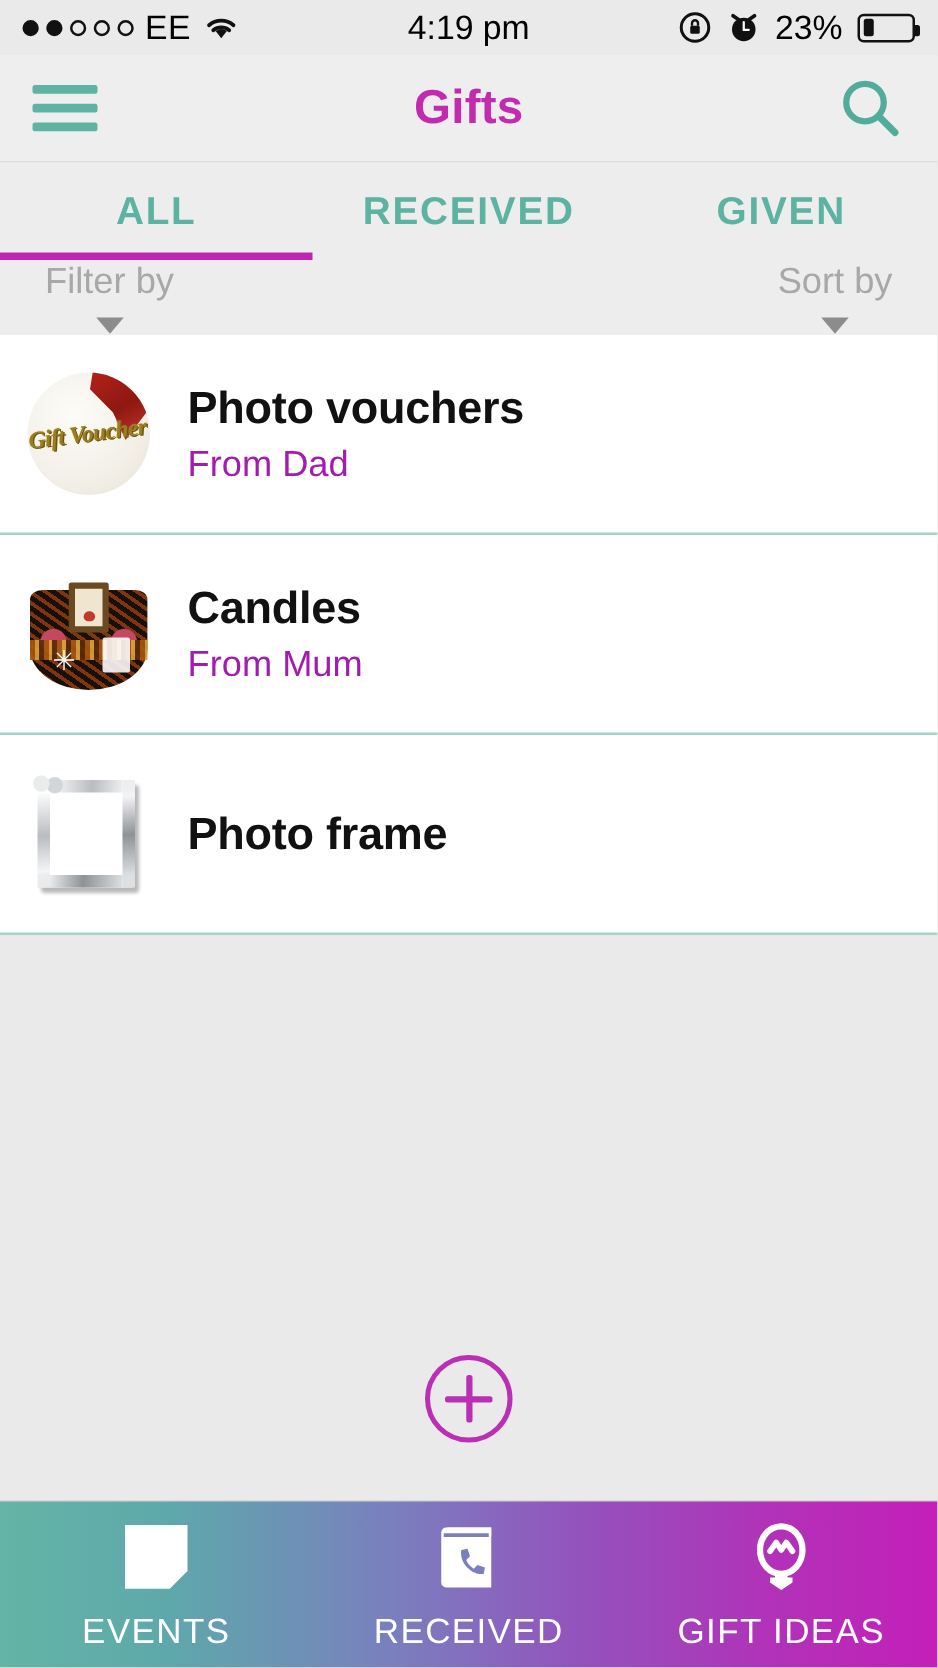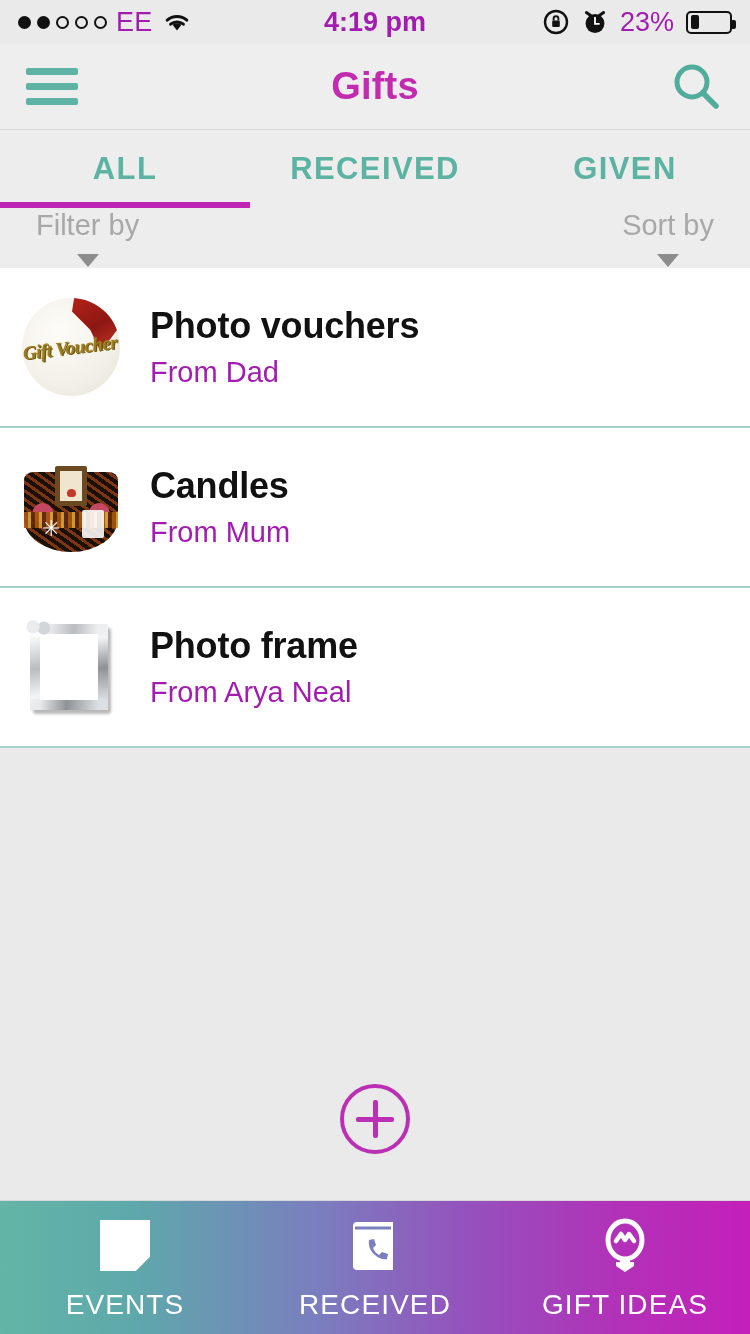--- a/index.html
+++ b/index.html
@@ -11,30 +11,30 @@
     -webkit-font-smoothing:antialiased;
   }
   #app { position:relative; width:750px; height:1334px; display:flex; flex-direction:column; }
 
   
   .statusbar {
     height:44px; flex:0 0 44px;
     background:#eaeaea;
     display:flex; align-items:center;
     padding:0 18px;
-    color:#a21caf;
+    color:#000000;
     font-size:26px;
     justify-content:space-between;
   }
   .sb-left { display:flex; align-items:center; gap:9px; }
   .dots { display:flex; align-items:center; gap:6px; }
   .dot { width:13px; height:13px; border-radius:50%; border:2px solid #111; }
   .dot.on { background:#111; }
   .carrier { font-size:27px; letter-spacing:.3px; }
-  .sb-center { position:absolute; left:0; right:0; text-align:center; font-size:27px; font-weight:700; pointer-events:none; }
+  .sb-center { position:absolute; left:0; right:0; text-align:center; font-size:27px; font-weight:400; pointer-events:none; }
   .sb-right { margin-left:auto; display:flex; align-items:center; gap:12px; position:relative; z-index:2; }
   .batt-pct { font-size:27px; }
   .batt {
     width:46px; height:23px; border:2.5px solid #111; border-radius:5px;
     position:relative; display:flex; align-items:center; padding:2.5px;
   }
   .batt::after { content:""; position:absolute; right:-6px; top:7px; width:4px; height:9px; background:#111; border-radius:0 2px 2px 0; }
   .batt-fill { height:100%; width:23%; background:#111; border-radius:2px; }
 
   
@@ -268,21 +268,20 @@
       </div>
     </div>
 
     <div class="row">
       <div class="thumb th-frame">
         <div class="outer"></div>
         <div class="orn"></div>
       </div>
       <div class="row-text">
         <div class="row-title">Photo frame</div>
-        <div class="row-sub">From Arya Neal</div>
       </div>
     </div>
 
   </div>
 
   <div class="empty">
     <div class="fab">
       <span class="plus-h"></span>
       <span class="plus-v"></span>
     </div>

